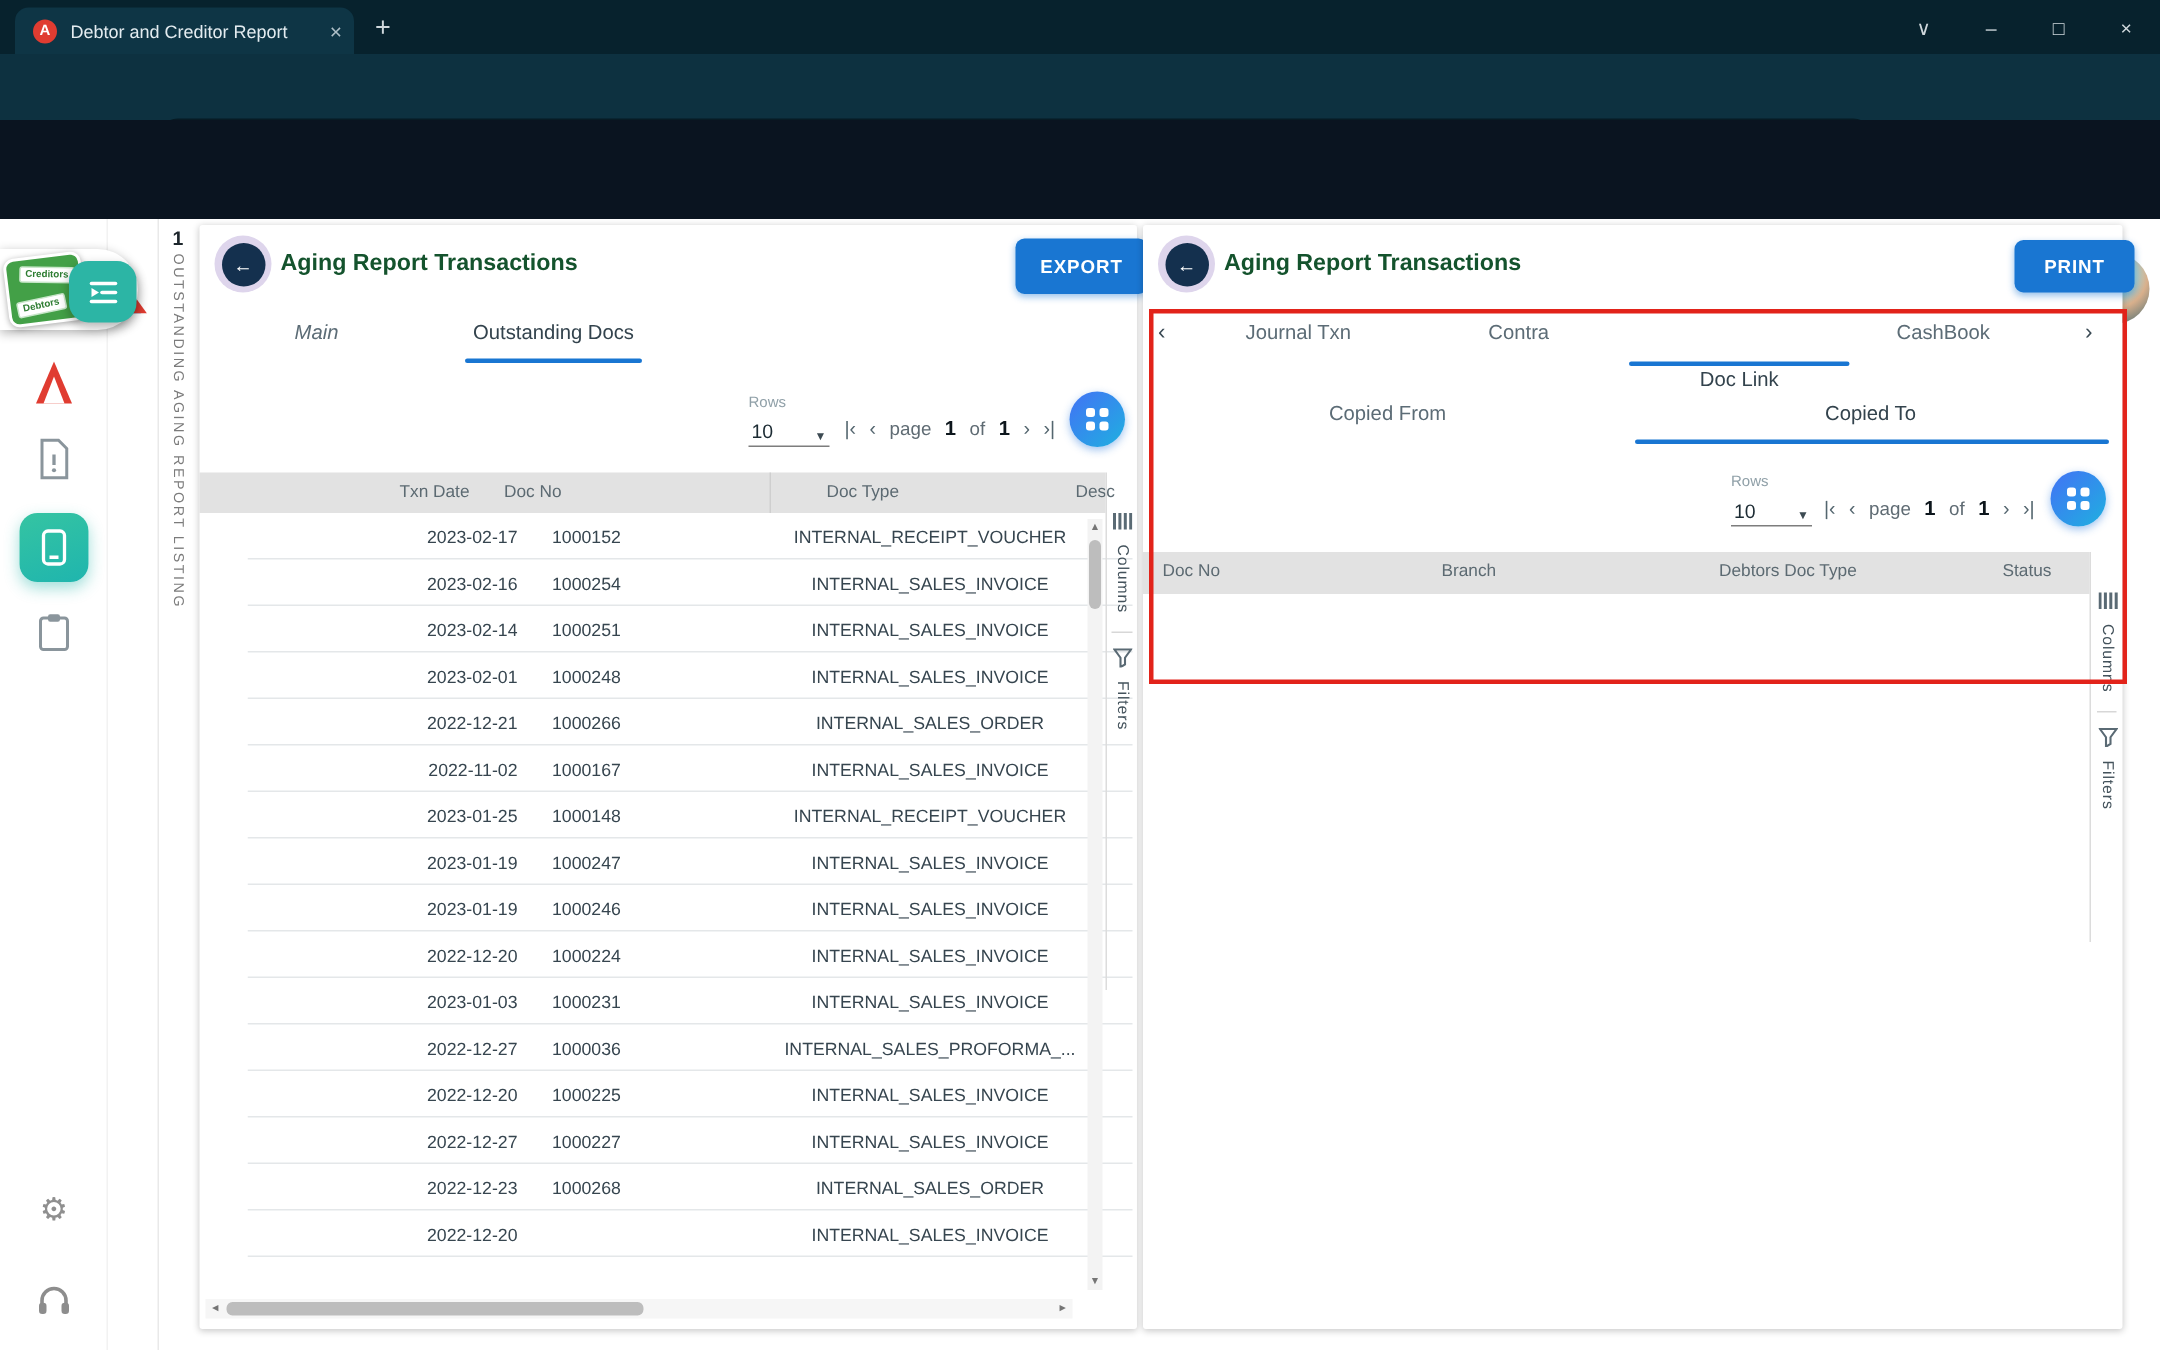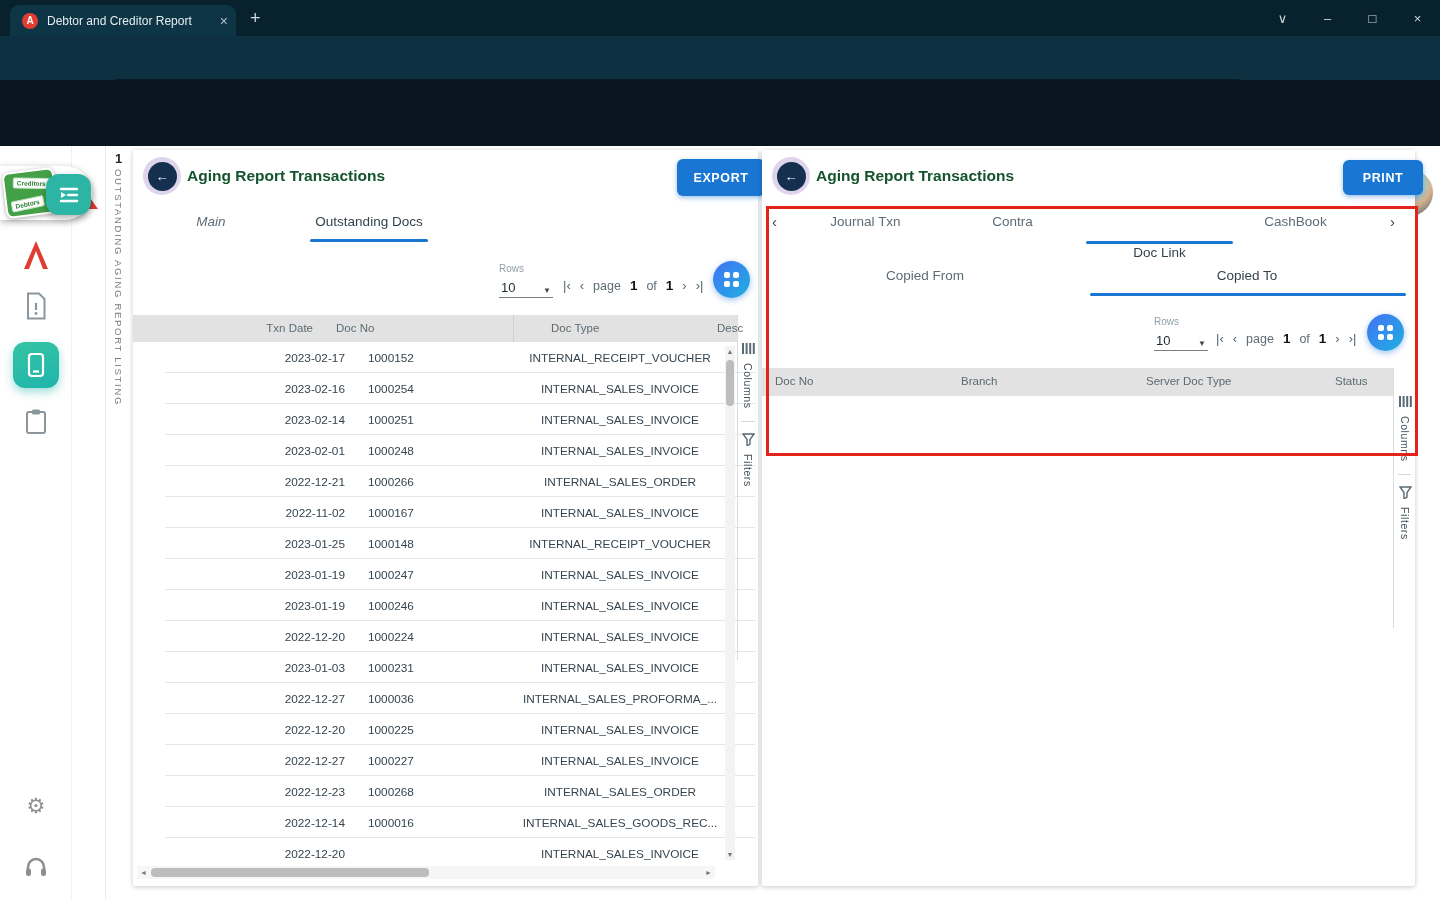--- a/index.html
+++ b/index.html
@@ -366,25 +366,20 @@
           <span class="c-date">2022-12-27</span>
           <span class="c-doc">1000227</span>
           <span class="c-type">INTERNAL_SALES_INVOICE</span>
         </div>
         <div class="trow">
           <span class="c-date">2022-12-23</span>
           <span class="c-doc">1000268</span>
           <span class="c-type">INTERNAL_SALES_ORDER</span>
         </div>
         <div class="trow">
-          <span class="c-date">2022-12-14</span>
-          <span class="c-doc">1000016</span>
-          <span class="c-type">INTERNAL_SALES_GOODS_REC...</span>
-        </div>
-        <div class="trow">
           <span class="c-date">2022-12-20</span>
           <span class="c-doc"></span>
           <span class="c-type">INTERNAL_SALES_INVOICE</span>
         </div>
       </div>
 
     <div class="abs scroll-track-v" style="left:592px; top:196px; width:10px; height:514px;">
       <span class="scroll-arrow" style="top:2px;">▲</span>
       <div class="scroll-thumb" style="left:1px; top:14px; width:8px; height:46px;"></div>
       <span class="scroll-arrow" style="bottom:2px;">▼</span>
@@ -459,21 +454,21 @@
           <span></span>
           <span></span>
           <span></span>
           <span></span>
         </div>
     </div>
 
     <div class="abs thead" style="left:0; top:218px; width:631px; height:28px;">
       <span style="left:13px;">Doc No</span>
       <span style="left:199px;">Branch</span>
-      <span style="left:384px;">Server Doc Type</span>
+      <span style="left:384px;">Debtors Doc Type</span>
       <span style="left:573px;">Status</span>
     </div>
     <div class="abs" style="left:0; top:246px; width:631px; height:60px; background:#fff;"></div>
 
     <div class="abs strip" style="left:631px; top:218px; width:22px; height:260px;">
       <div style="margin:26px 0 4px 5px;">
         <svg width="13" height="13" viewBox="0 0 13 13">
             <g fill="#5a6a74">
           <rect x="0" y="1" width="2" height="11"></rect>
               <rect x="3.6" y="1" width="2" height="11"></rect>

